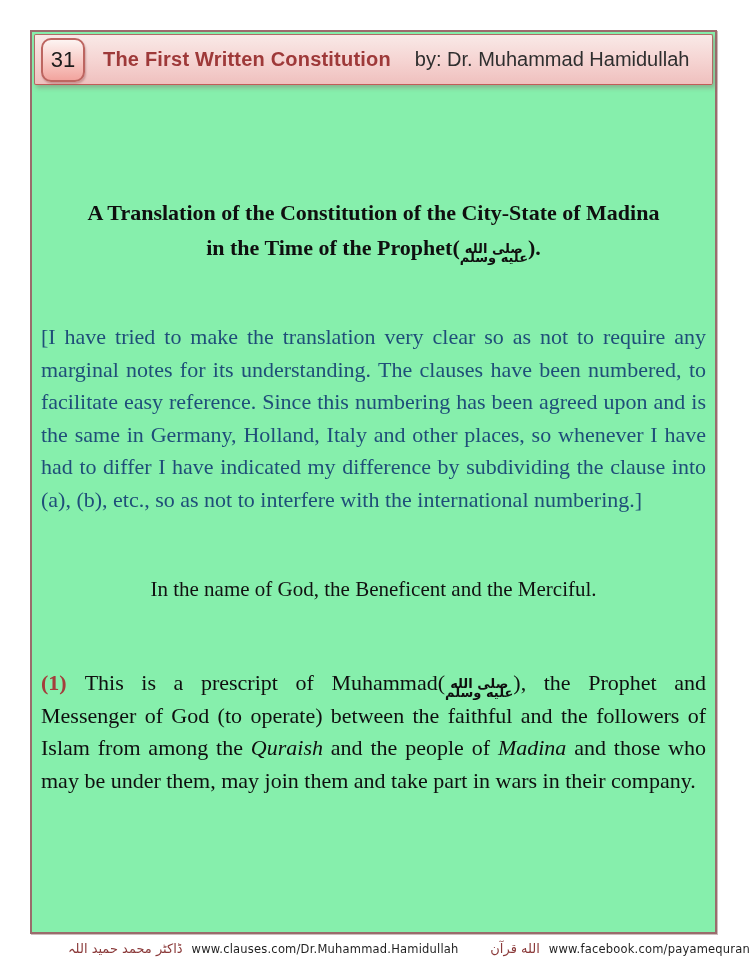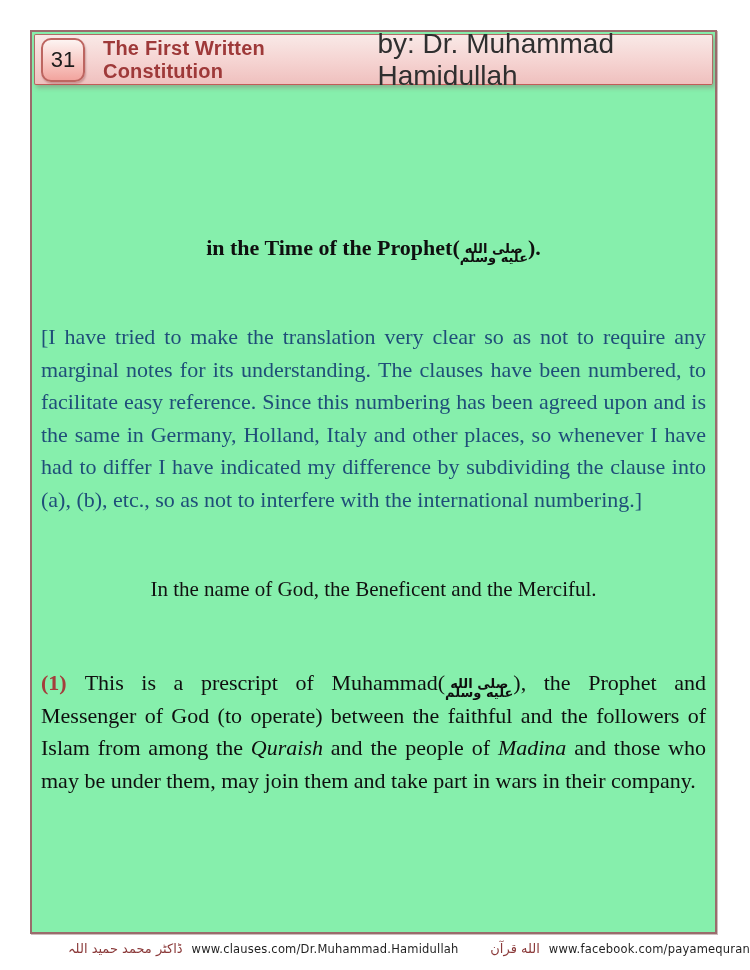--- a/index.html
+++ b/index.html
@@ -42,21 +42,21 @@
     display:flex; align-items:center; justify-content:center;
     font-size:22px; color:#1a1a1a;
   }
   .header-title {
     margin-left:68px;
     font-size:20px; font-weight:bold; color:#9e3939;
     letter-spacing:0.2px;
   }
   .header-byline {
     margin-left:24px;
-    font-size:28px; color:#2f2f2f;
+    font-size:20px; color:#2f2f2f;
   }
 
   
   .content {
     position:absolute; left:9px; right:9px; top:0; bottom:0;
   }
   .doc-heading {
     margin:163px 6px 0;
     text-align:center;
     font-size:22px; font-weight:bold; color:#0f0f0f;
@@ -117,21 +117,21 @@
     <div class="page-badge">
       <span>31</span>
     </div>
     <span class="header-title">The First Written Constitution</span>
     <span class="header-byline">by: Dr. Muhammad Hamidullah</span>
   </div>
 
   <div class="content">
 
     <h1 class="doc-heading">
-      <br>
+      <span>A Translation of the Constitution of the City-State of Madina</span><br>
       <span>in the Time of the Prophet(</span><span class="honorific" dir="rtl"><span>صلى الله</span><span>عليه وسلم</span></span><span>).</span>
     </h1>
 
     <p class="intro-note">[I have tried to make the translation very clear so as not to require any marginal notes for its understanding. The clauses have been numbered, to facilitate easy reference. Since this numbering has been agreed upon and is the same in Germany, Holland, Italy and other places, so whenever I have had to differ I have indicated my difference by subdividing the clause into (a), (b), etc., so as not to interfere with the international numbering.]</p>
 
     <p class="bismillah">In the name of God, the Beneficent and the Merciful.</p>
 
     <p class="clause">
       <span class="clause-num">(1)</span><span>This is a prescript of Muhammad(</span><span class="honorific" dir="rtl"><span>صلى الله</span><span>عليه وسلم</span></span><span>), the Prophet and Messenger of God (to operate) between the faithful and the followers of Islam from among the </span><span class="italic">Quraish</span><span> and the people of </span><span class="italic">Madina</span><span> and those who may be under them, may join them and take part in wars in their company.</span>
     </p>

